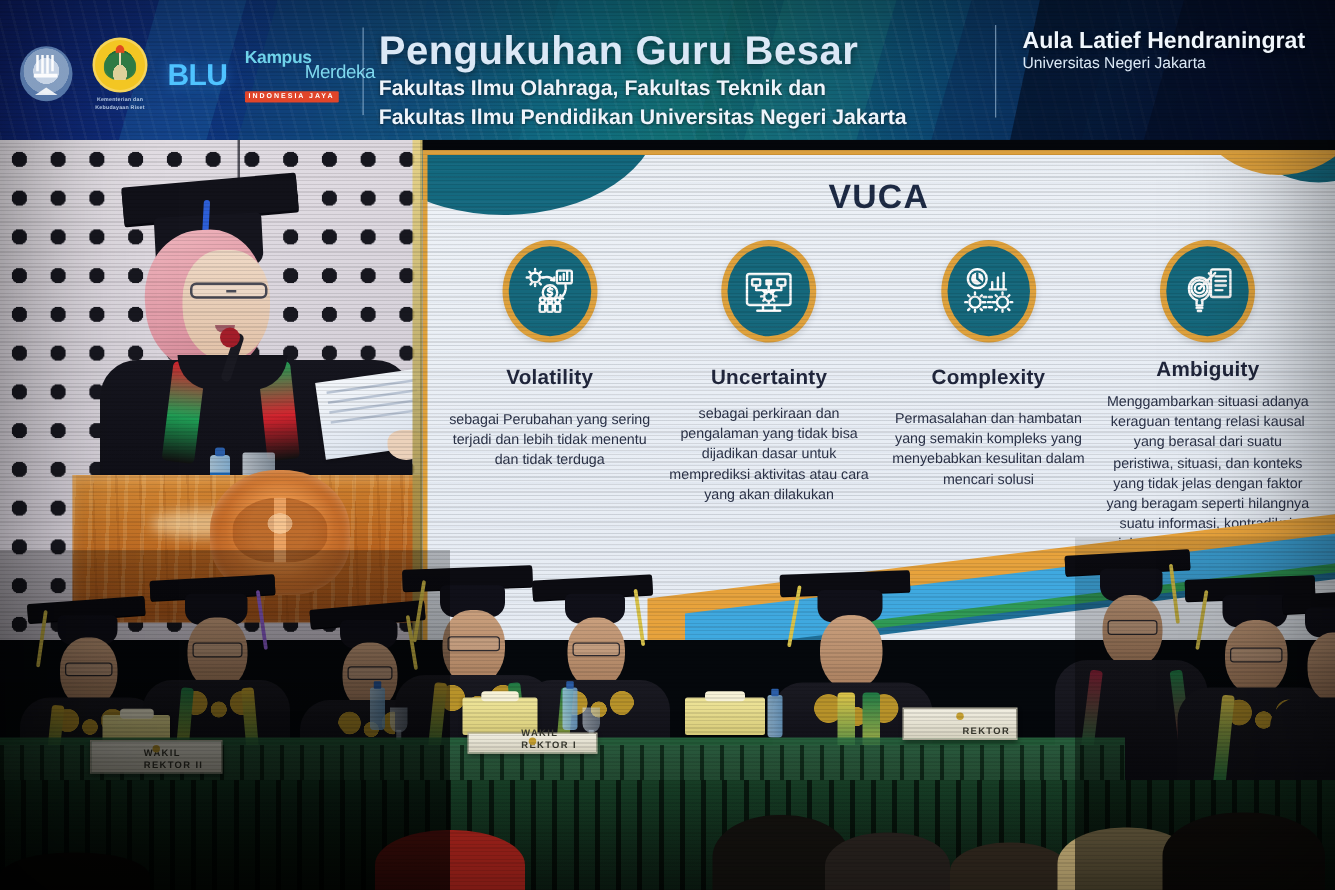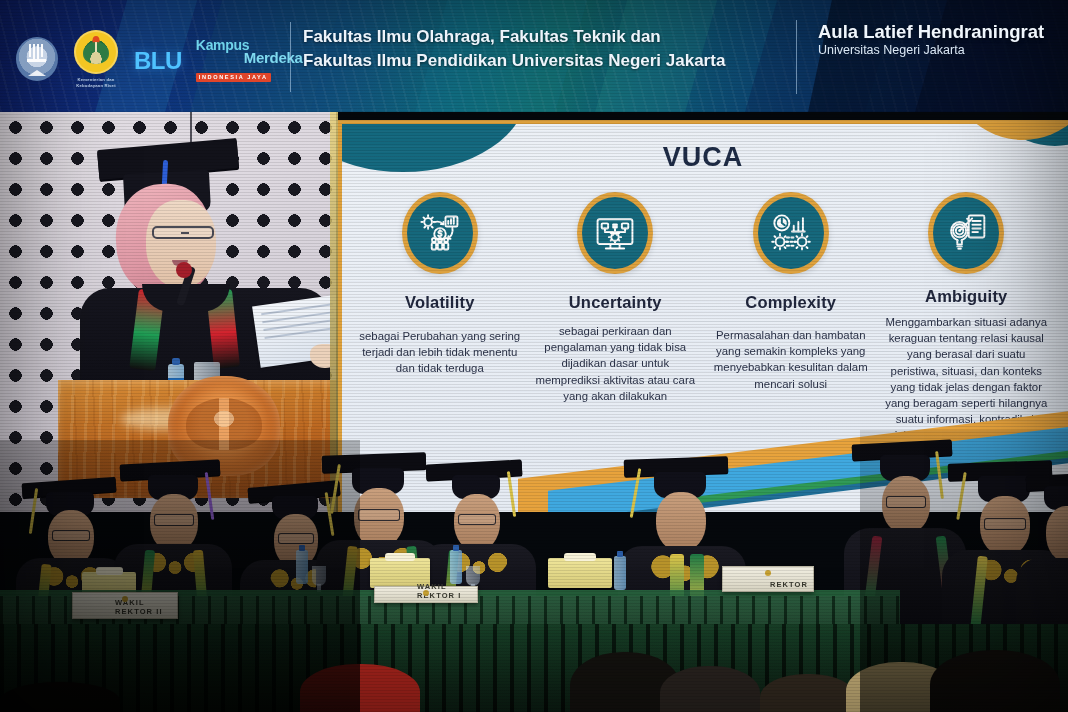--- a/index.html
+++ b/index.html
@@ -80,21 +80,21 @@
   .logo-kemendikbud .cap2{
     position:absolute; left:0; bottom:-1px; width:48px; text-align:center;
     font-size:4.2px; color:#cfe0f2; letter-spacing:.2px; line-height:1.45; opacity:.85; font-weight:700;
   }
   .logo-blu{
     font-size:24px; font-weight:800; color:#4fc3ff; letter-spacing:-.5px;
     text-shadow:0 0 10px rgba(60,170,255,.5); position:relative; top:2px;text-align:right;
   }
   .logo-km{ position:relative; top:2px; }
   .logo-km .l1{ font-size:14px; font-weight:800; color:#6fd3ea; line-height:.95; letter-spacing:-.3px; }
-  .logo-km .l2{ font-size:15px; font-weight:700; color:#7fd9ee; line-height:.95; letter-spacing:-.3px; margin-top:-1px;padding-left:48px;}
+  .logo-km .l2{ font-size:15px; font-weight:400; color:#7fd9ee; line-height:.95; letter-spacing:-.3px; margin-top:-1px;padding-left:48px;}
   .logo-km .l3{
     margin-top:2px; background:#e0452a; color:#fff; font-size:5.6px; font-weight:800;
     letter-spacing:1.6px; padding:1.5px 3px; display:inline-block; border-radius:1px;
   }
   .divider-v{ position:absolute; width:1px; background:rgba(185,215,240,.55); z-index:6;}
   .dv1{ left:290px; top:22px; height:70px;}
   .dv2{ left:796px; top:20px; height:74px;}
 
   .title-block{ position:absolute; left:303px; top:24px; z-index:6; }
   .big-title{
@@ -322,20 +322,21 @@
       <div class="logo-km">
         <div class="l1">Kampus</div>
         <div class="l2">Merdeka</div>
         <div class="l3">INDONESIA JAYA</div>
       </div>
     </div>
 
     <div class="divider-v dv1"></div>
 
     <div class="title-block">
+      <div class="big-title">Pengukuhan Guru Besar</div>
       <div class="sub-title">Fakultas Ilmu Olahraga, Fakultas Teknik dan</div>
       <div class="sub-title">Fakultas Ilmu Pendidikan Universitas Negeri Jakarta</div>
     </div>
 
     <div class="divider-v dv2"></div>
 
 
     <div class="venue-block">
       <div class="venue-1">Aula Latief Hendraningrat</div>
       <div class="venue-3">Universitas Negeri Jakarta</div>

